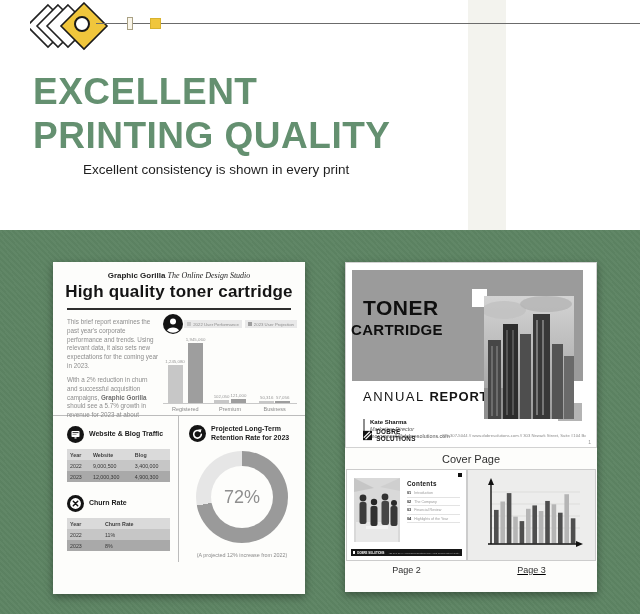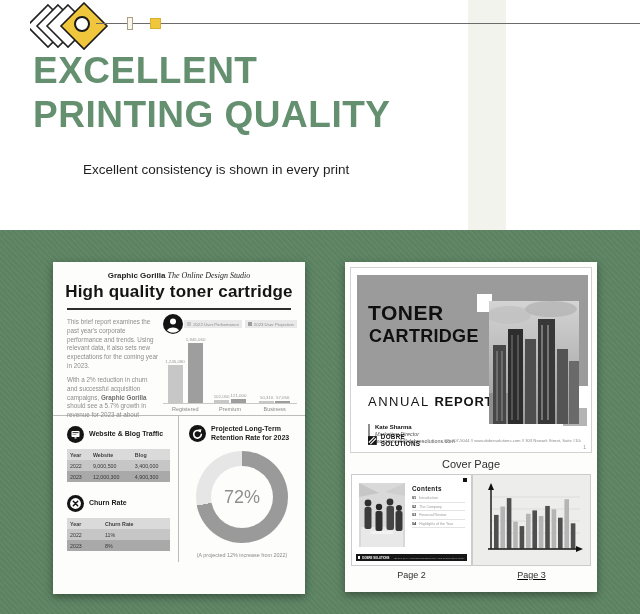--- a/index.html
+++ b/index.html
@@ -9,21 +9,21 @@
 
   
   .top-section { position:absolute; left:0; top:0; width:640px; height:230px; background:#ffffff; }
   .faint-stripe { position:absolute; left:468px; top:0; width:38px; height:230px; background:#f3f3ee; }
   .logo-svg { position:absolute; left:30px; top:2px; }
   .h-line { position:absolute; left:96px; top:23px; width:544px; height:1px; background:#6b6b6b; }
   .marker-outline { position:absolute; left:127px; top:17px; width:6px; height:13px;
                     background:#faf6ea; border:1px solid #a9a185; }
   .marker-yellow { position:absolute; left:150px; top:18px; width:11px; height:11px;
                    background:#f0c63c; border:1px solid #d8b22e; }
-  .main-title { position:absolute; left:33px; top:49px; font-size:37px; font-weight:800;
+  .main-title { position:absolute; left:33px; top:70px; font-size:37px; font-weight:800;
                 color:#649070; line-height:44px; letter-spacing:0.5px; }
   .main-title span { display:block; }
   .subtitle { position:absolute; left:35px; top:162px; font-size:13.5px; color:#1f1f1f;margin-left:48px; }
 
   
   .green-section { position:absolute; left:0; top:230px; width:640px; height:384px; background:#5d8463;
     background-image:repeating-linear-gradient(47deg, rgba(255,255,255,.025) 0 2px, rgba(0,0,0,.02) 2px 4px); }
 
   .card { position:absolute; background:#fdfdfb; box-shadow:0 3px 8px rgba(0,0,0,.38); }
 
@@ -71,25 +71,25 @@
   table.mini tr.r0 td { background:#c6c6c6; }
   table.mini tr.r1 td { background:#a9a9a9; }
   .churn-block { margin-top:13px; }
   .donut { width:92px; height:92px; border-radius:50%; margin:9px auto 0; position:relative; }
   .hole { position:absolute; inset:15px; background:#fdfdfb; border-radius:50%;
           display:flex; align-items:center; justify-content:center;
           font-size:18px; color:#8f8f8f; }
   .donut-cap { font-size:5.4px; color:#8b8b8b; text-align:center; margin-top:9px; }
 
   
-  .right-panel { left:345px; top:32px; width:252px; height:330px; padding:5px; }
+  .right-panel { left:345px; top:32px; width:252px; height:330px; }
   .cover { position:relative; border:1px solid #d2d2d2; height:186px; background:#fff; overflow:hidden; }
   .band { position:absolute; left:6px; top:7px; width:231px; height:111px; background:#9b9b9b; }
   .toner { position:absolute; left:17px; top:33px; font-size:21px; font-weight:900; color:#0f0f0f; letter-spacing:.5px; }
-  .cartridge { position:absolute; left:18px; top:58px; font-size:18px; font-weight:900; color:#0f0f0f; letter-spacing:.3px; }
+  .cartridge { position:absolute; left:5px; top:58px; font-size:15px; font-weight:900; color:#0f0f0f; letter-spacing:.3px; }
   .notch { position:absolute; left:126px; top:26px; width:15px; height:18px; background:#fff; z-index:1; }
   .photo-foot { position:absolute; left:212px; top:140px; width:24px; height:18px; background:#b4b4b4; }
   .photo { position:absolute; left:138px; top:33px; width:90px; height:123px; z-index:2; }
   .annual { position:absolute; left:17px; top:126px; font-size:13px; color:#141414; letter-spacing:1.5px; }
   .annual .light { font-weight:400; }
   .annual .heavy { font-weight:800; letter-spacing:.8px; }
   .kate { position:absolute; left:17px; top:156px; border-left:2px solid #8e8e8e; padding-left:5px; }
   .k-name { font-size:6px; font-weight:700; color:#111; }
   .k-role { font-size:5.4px; font-style:italic; color:#555; margin-top:1px; }
   .k-email { font-size:5.4px; color:#555; margin-top:1px; }

